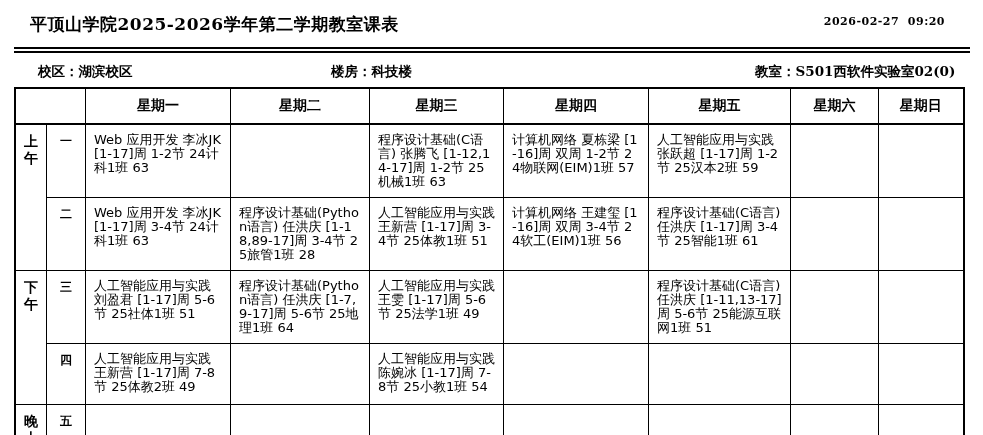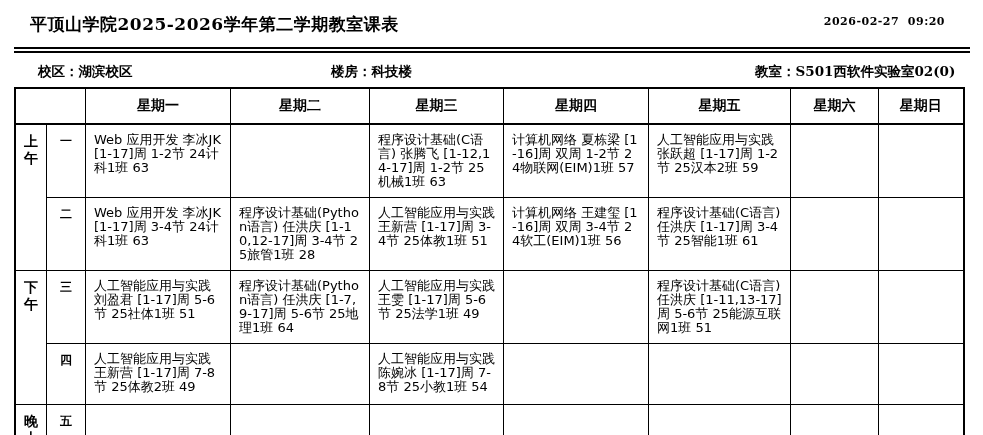--- a/index.html
+++ b/index.html
@@ -102,21 +102,21 @@
       <td class="course"></td>
       <td class="course">程序设计基础(C语言) 张腾飞 [1-12,14-17]周 1-2节 25机械1班 63</td>
       <td class="course">计算机网络 夏栋梁 [1-16]周 双周 1-2节 24物联网(EIM)1班 57</td>
       <td class="course">人工智能应用与实践 张跃超 [1-17]周 1-2节 25汉本2班 59</td>
       <td class="course"></td>
       <td class="course"></td>
     </tr>
     <tr class="r2">
       <td class="period">二</td>
       <td class="course">Web 应用开发 李冰JK [1-17]周 3-4节 24计科1班 63</td>
-      <td class="course">程序设计基础(Python语言) 任洪庆 [1-10,12-17]周 3-4节 25旅管1班 28</td>
+      <td class="course">程序设计基础(Python语言) 任洪庆 [1-18,89-17]周 3-4节 25旅管1班 28</td>
       <td class="course">人工智能应用与实践 王新营 [1-17]周 3-4节 25体教1班 51</td>
       <td class="course">计算机网络 王建玺 [1-16]周 双周 3-4节 24软工(EIM)1班 56</td>
       <td class="course">程序设计基础(C语言) 任洪庆 [1-17]周 3-4节 25智能1班 61</td>
       <td class="course"></td>
       <td class="course"></td>
     </tr>
 
     <tr class="r3">
       <td rowspan="2" class="session">下午</td>
       <td class="period">三</td>

